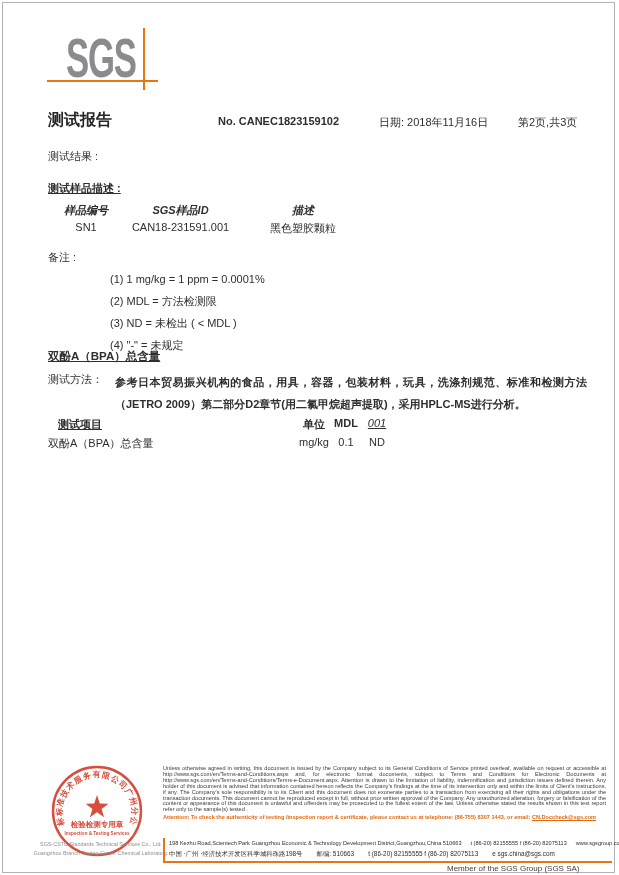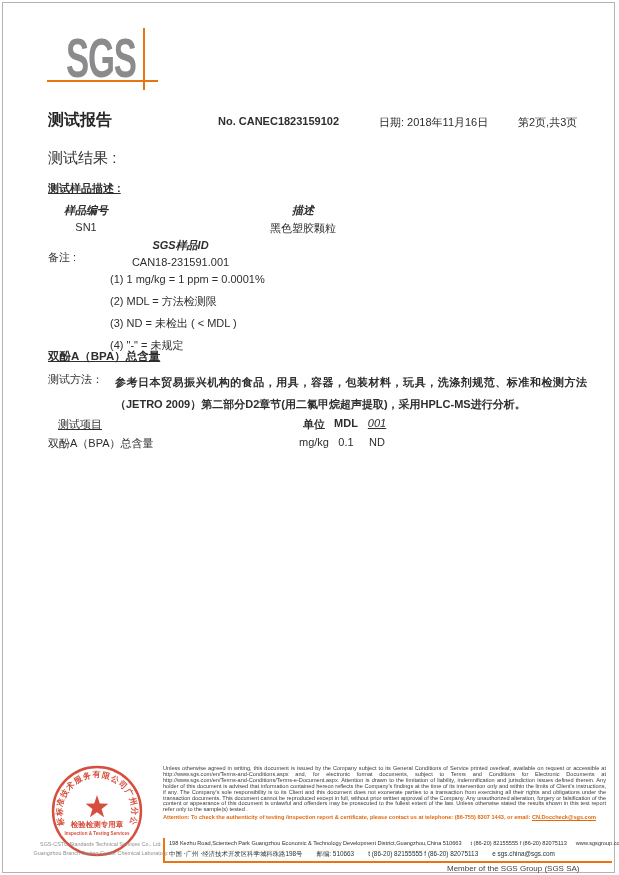--- a/index.html
+++ b/index.html
@@ -14,42 +14,42 @@
                color:#8a8b8d; letter-spacing:-2px; transform:scaleX(0.62);
                transform-origin:left top; }
   .logo-hline { left:47px; top:80px; width:111px; height:2px; background:#e87511; }
   .logo-vline { left:143px; top:28px; width:2px; height:62px; background:#e87511; }
   .report-title { left:48px; top:110px; font-size:16px; font-weight:bold; color:#262626; }
   .report-no { left:218px; top:115px; font-size:11px;font-weight:bold; }
   .report-date { left:379px; top:115px; font-size:11px; }
   .report-page { left:518px; top:115px; font-size:11px; }
 
   
-  .results-label { left:48px; top:149px; font-size:15px; }
+  .results-label { left:48px; top:149px; font-size:11px; }
   .sample-desc-label { left:48px; top:181px; font-size:11px; font-weight:bold;
                        text-decoration:underline; }
   .st-h { font-weight:bold;font-style:italic; }
   .st-c1 { left:55px; width:62px; text-align:center; }
-  .st-c2 { left:128px; width:105px; text-align:center;margin-top:35px; }
+  .st-c2 { left:128px; width:105px; text-align:center; }
   .st-c3 { left:238px; width:130px; text-align:center; }
   .st-row1 { top:203px; font-size:11px; }
   .st-row2 { top:221px; font-size:11px; }
   .st-cell { position:absolute; top:0; }
   .notes-label { left:48px; top:250px; font-size:11px; }
   .notes-list { left:110px; top:268px; font-size:11px; line-height:22px; }
   .bpa-heading { left:48px; top:349px; font-size:11.5px; font-weight:bold;
                  text-decoration:underline; }
   .method-label { left:48px; top:372px; font-size:11px; }
   .method-text { left:115px; top:371px; width:472px; font-size:11px; line-height:22px;
                  text-align:justify;font-weight:bold; }
 
   
   .rt-head { top:417px; font-size:11px; }
   .rt-row  { top:436px; font-size:11px; }
-  .rt-item-h { left:58px; width:200px; font-weight:normal; text-decoration:underline; }
+  .rt-item-h { left:58px; width:200px; font-weight:bold; text-decoration:underline; }
   .rt-item { left:48px; width:220px; }
   .rt-unit { left:289px; width:50px; text-align:center; }
   .rt-mdl  { left:326px; width:40px; text-align:center; }
   .rt-val  { left:357px; width:40px; text-align:center; }
   .rt-u { font-weight:bold; }
   .rt-i { font-style:italic; text-decoration:underline; }
 
   
   .stamp-svg { left:50px; top:763px; width:94px; height:96px; opacity:0.92; }
   .company-lines { left:28px; top:840px; width:146px; text-align:center; font-size:5.4px;

